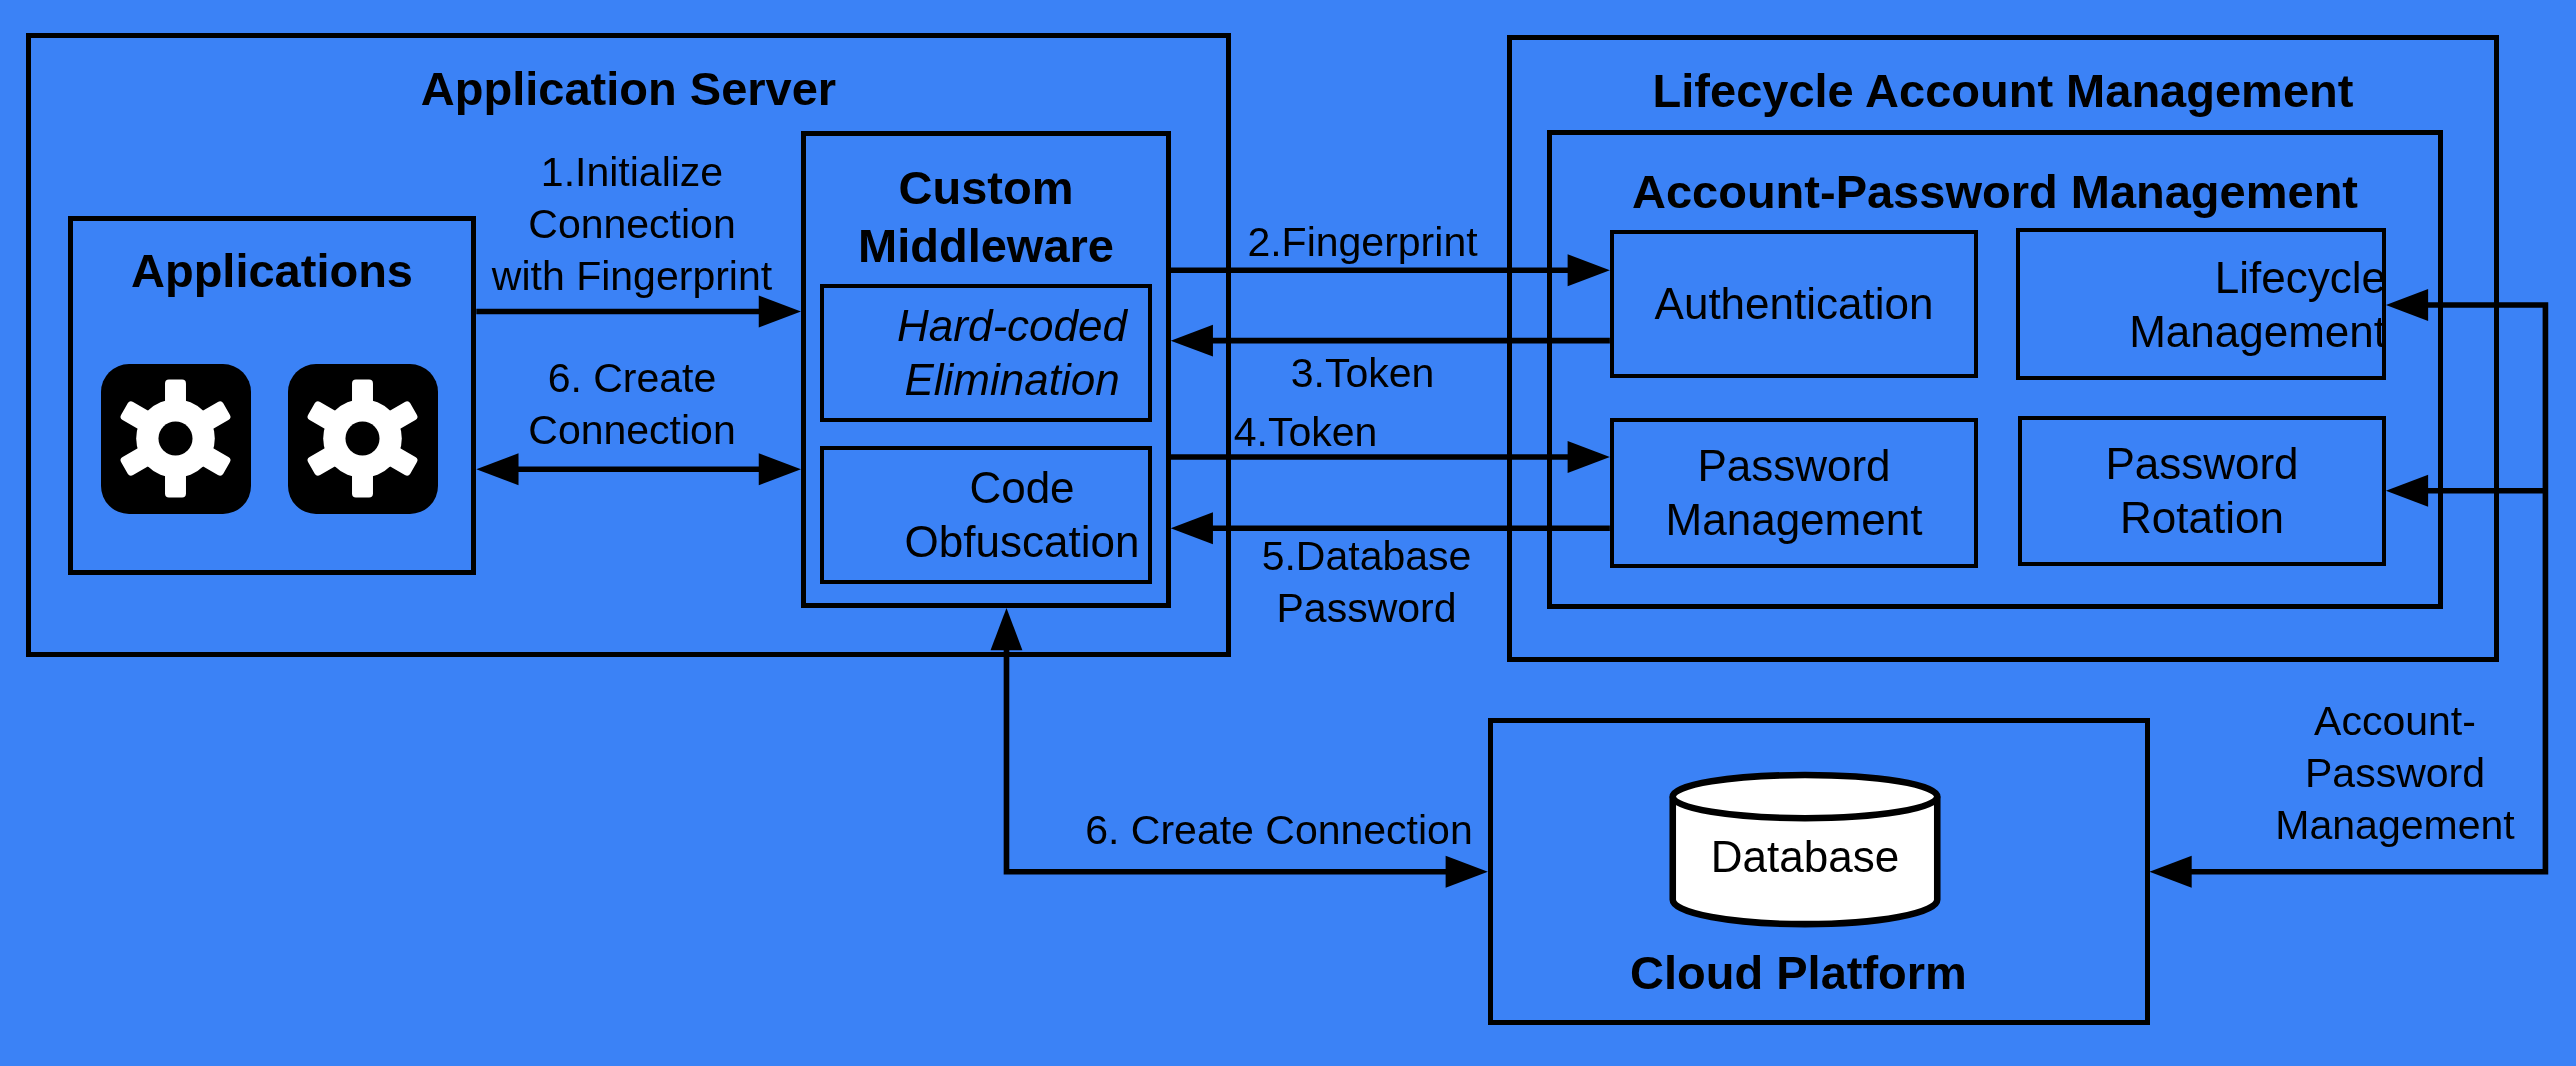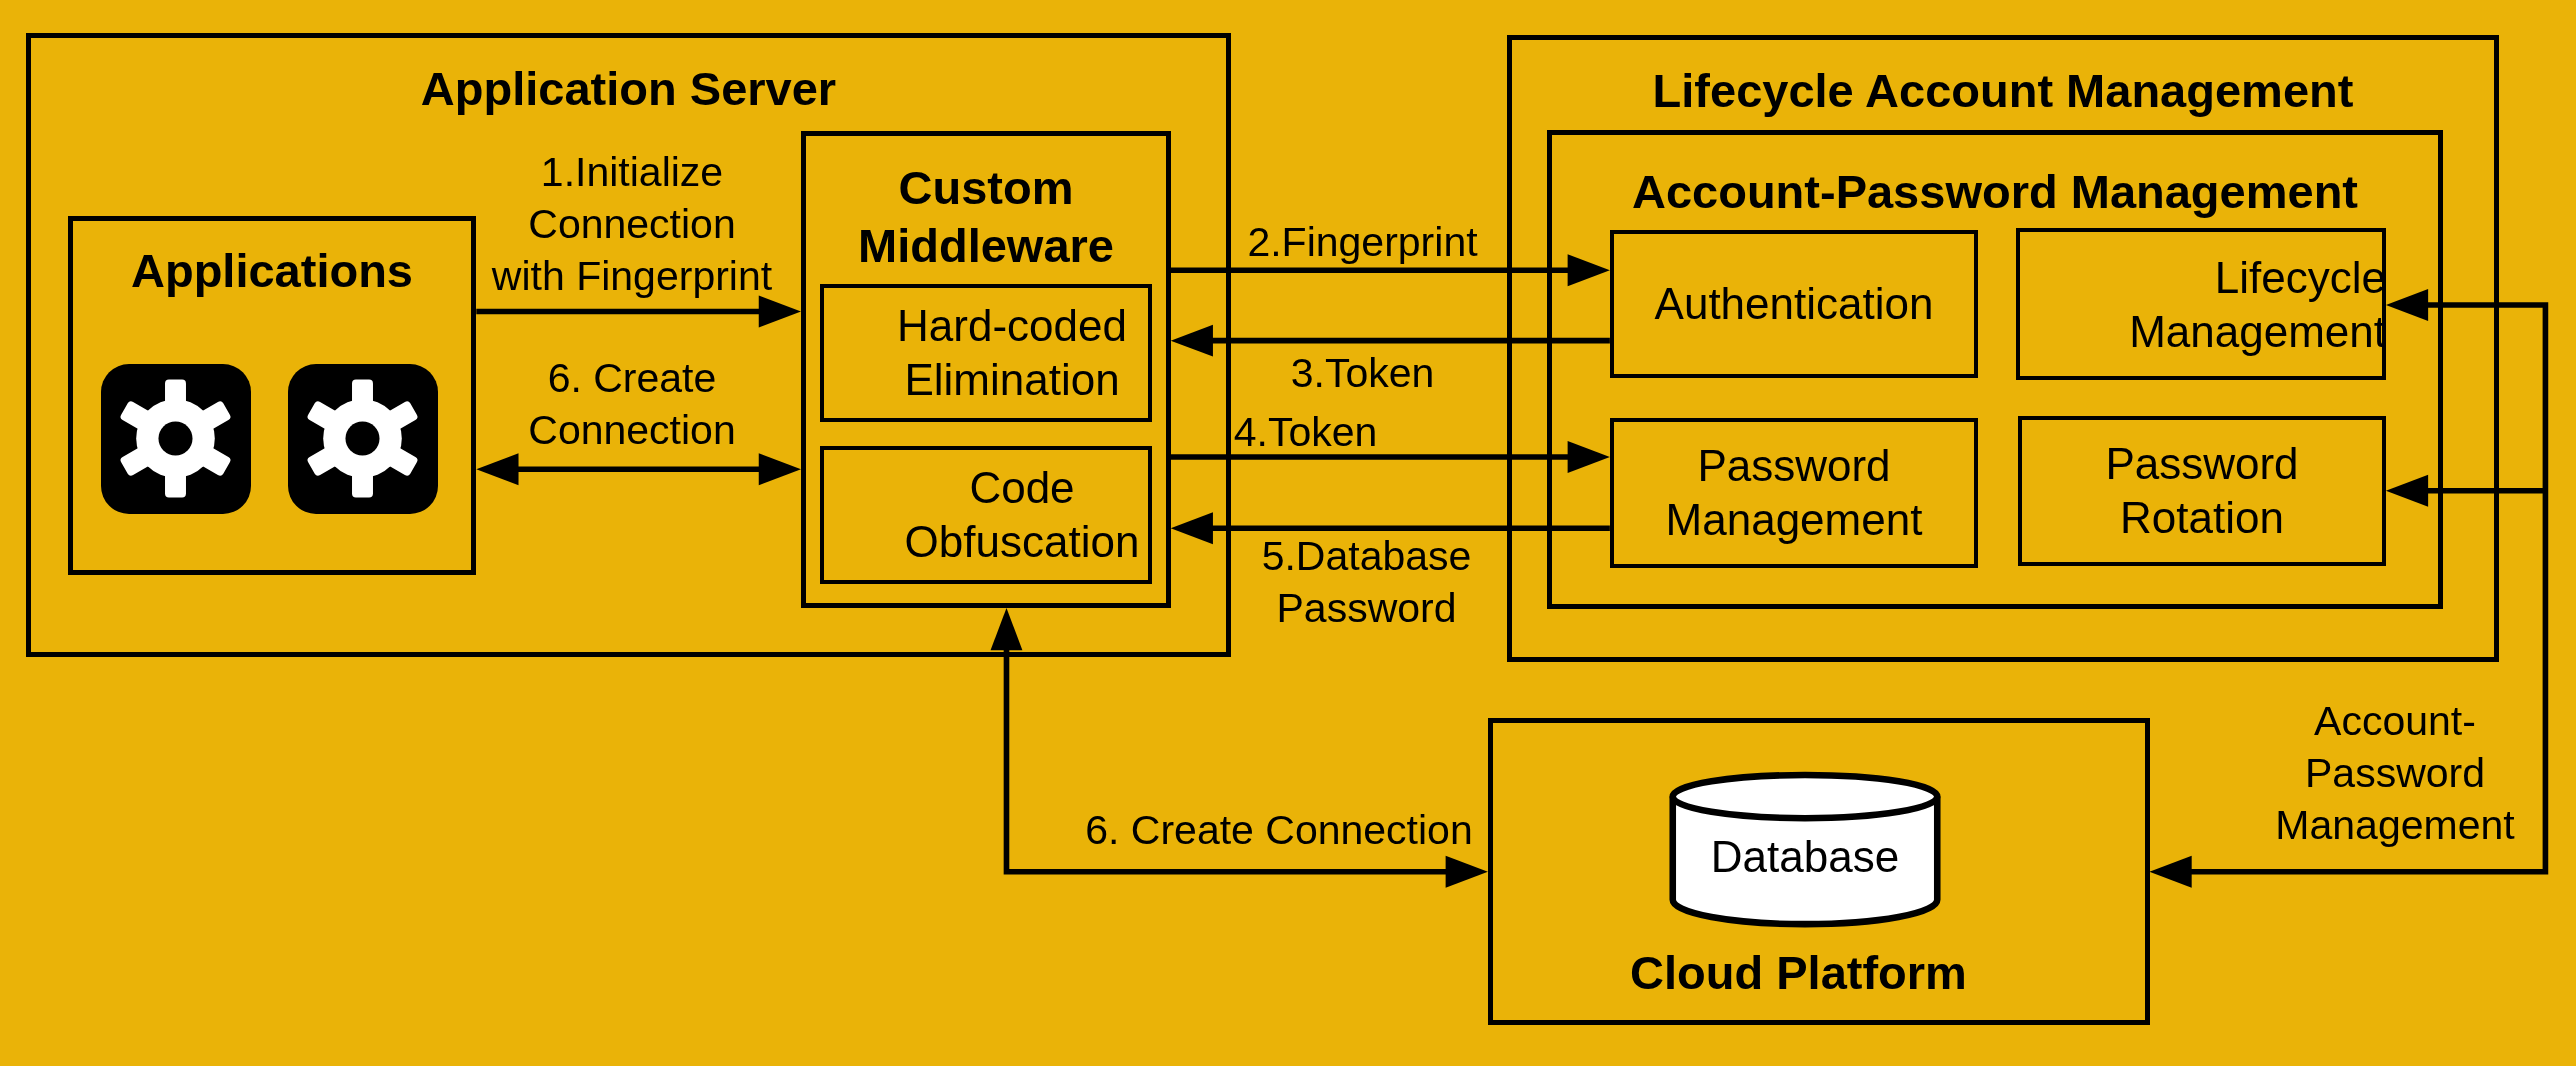--- a/index.html
+++ b/index.html
@@ -1,19 +1,19 @@
 <!DOCTYPE html>
 <html style="font-size:15px"><head>
 <meta charset="utf-8">
 <style>
   html,body{margin:0;padding:0;background:#fff;}
   #canvas{
     position:relative;
     width:2576px;height:1066px;
-    background:#eab308;
+    background:#3b82f6;
     font-family:"Liberation Sans", sans-serif;
     color:#000;
     overflow:hidden;
   }
   .box{position:absolute;box-sizing:border-box;background:transparent;}
   .b6{border:5.6px solid #000;}
   .b5{border:4.7px solid #000;}
   .lbl{position:absolute;text-align:center;white-space:pre-line;}
   .title{font-weight:bold;font-size:47px;line-height:58px;}
   .mod{font-size:44px;line-height:54px;}
@@ -67,21 +67,21 @@
       </g>
       <circle cx="50" cy="50" r="13" fill="#000"></circle>
     </svg>
   </div>
 
   <div class="box b6" style="left:801px;top:131px;width:370px;height:477px;"></div>
   <div class="lbl title" style="left:801px;top:159px;width:370px;">Custom
 Middleware</div>
 
   <div class="box b5" style="left:820px;top:284px;width:332px;height:138px;"></div>
-  <div class="lbl mod" style="left:820px;top:299px;width:384px;">Hard-coded
+  <div class="lbl mod" style="left:820px;top:299px;width:384px;font-style:italic;">Hard-coded
 Elimination</div>
 
   <div class="box b5" style="left:820px;top:446px;width:332px;height:138px;"></div>
   <div class="lbl mod" style="left:820px;top:461px;width:332px;padding-left:36px;">Code
 Obfuscation</div>
 
   <div class="box b6" style="left:1507px;top:35px;width:992px;height:627px;"></div>
   <div class="lbl title" style="left:1507px;top:62px;width:992px;">Lifecycle Account Management</div>
 
   <div class="box b6" style="left:1547px;top:130px;width:896px;height:479px;"></div>

